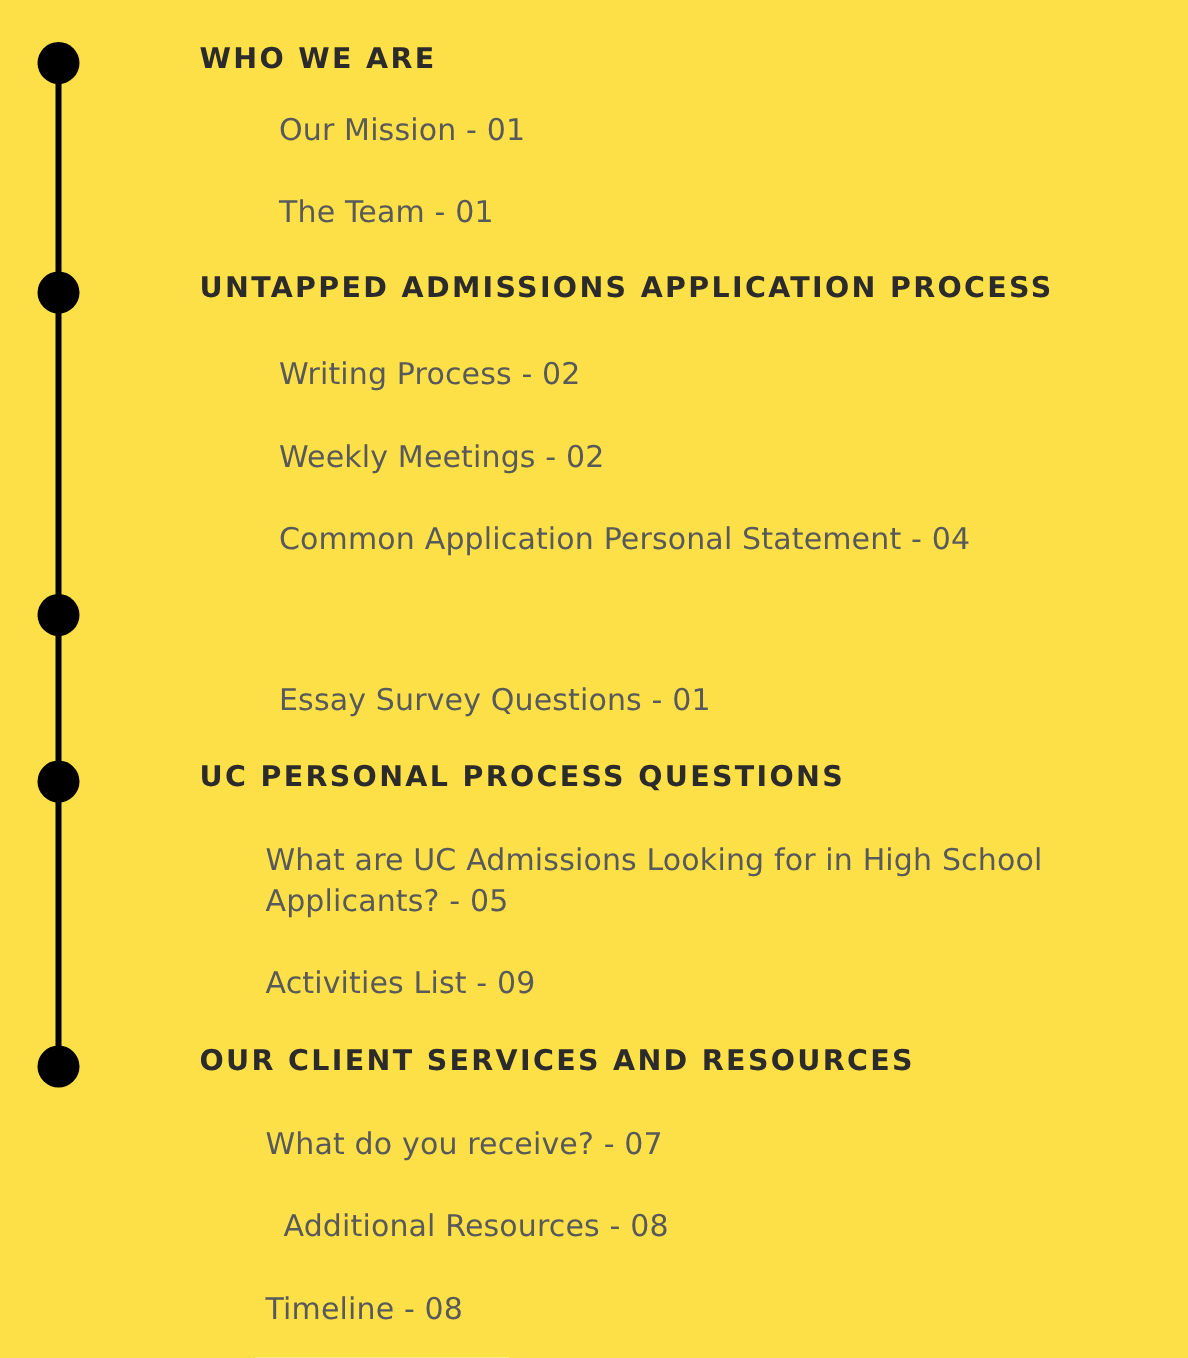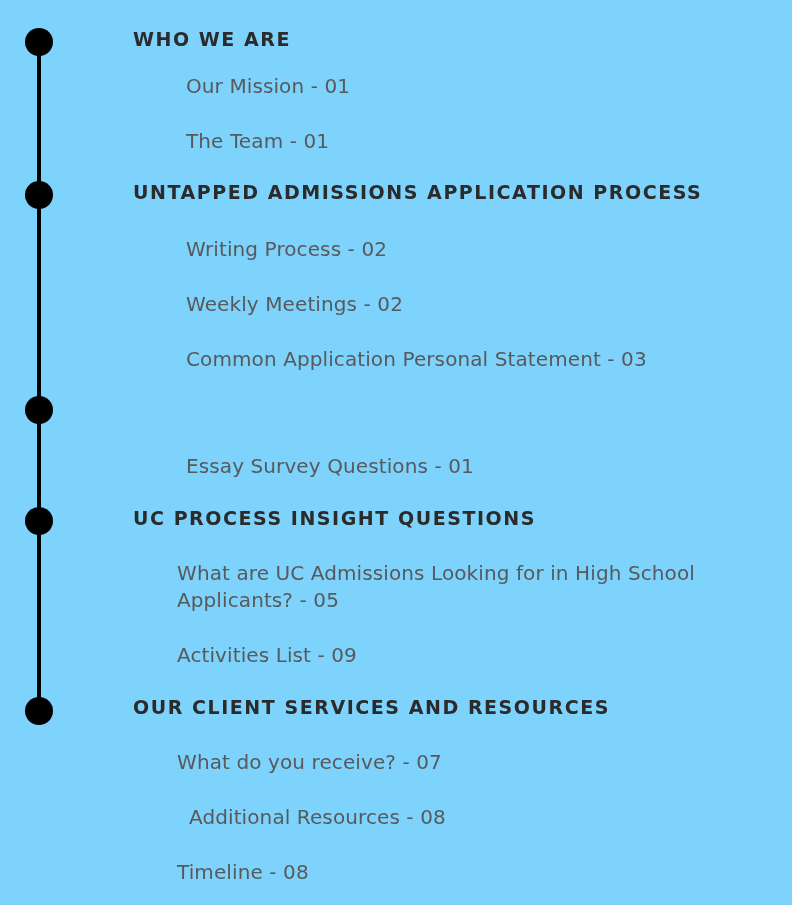--- a/index.html
+++ b/index.html
@@ -12,21 +12,21 @@
     height: 905px;
     font-family: "DejaVu Sans", sans-serif;
     -webkit-font-smoothing: antialiased;
     overflow: hidden;
   }
 
   #page {
     position: relative;
     width: 792px;
     height: 905px;
-    background: #7dd3fc;
+    background: #fde047;
   }
 
   
   #timeline-rail {
     position: absolute;
     left: 0;
     top: 0;
     width: 120px;
     height: 905px;
   }
@@ -98,23 +98,23 @@
       <div class="rail-dot" style="top: 711px; width: 28px; height: 28px; margin-left: -14px; margin-top: -14px; left: 39px;"></div>
     </div>
 
   <div id="toc">
       <div class="section-heading" style="top: 27px;">WHO WE ARE</div>
       <div class="section-item indent-a" style="top: 73px;">Our Mission - 01</div>
       <div class="section-item indent-a" style="top: 128px;">The Team - 01</div>
       <div class="section-heading" style="top: 180px;">UNTAPPED ADMISSIONS APPLICATION PROCESS</div>
       <div class="section-item indent-a" style="top: 236px;">Writing Process - 02</div>
       <div class="section-item indent-a" style="top: 291px;">Weekly Meetings - 02</div>
-      <div class="section-item indent-a" style="top: 346px;">Common Application Personal Statement - 03</div>
+      <div class="section-item indent-a" style="top: 346px;">Common Application Personal Statement - 04</div>
       <div class="section-item indent-a" style="top: 453px;">Essay Survey Questions - 01</div>
-      <div class="section-heading" style="top: 506px;">UC PROCESS INSIGHT QUESTIONS</div>
+      <div class="section-heading" style="top: 506px;">UC PERSONAL PROCESS QUESTIONS</div>
       <div class="section-item indent-b" style="top: 560px;">What are UC Admissions Looking for in High School Applicants?  - 05</div>
       <div class="section-item indent-b" style="top: 642px;">Activities List - 09</div>
       <div class="section-heading" style="top: 695px;">OUR CLIENT SERVICES AND RESOURCES</div>
       <div class="section-item indent-b" style="top: 749px;">What do you receive? - 07</div>
       <div class="section-item indent-b" style="top: 804px; margin-left: 12px;">Additional Resources - 08</div>
       <div class="section-item indent-b" style="top: 859px;">Timeline - 08</div>
     </div>
 
 </div>
 

